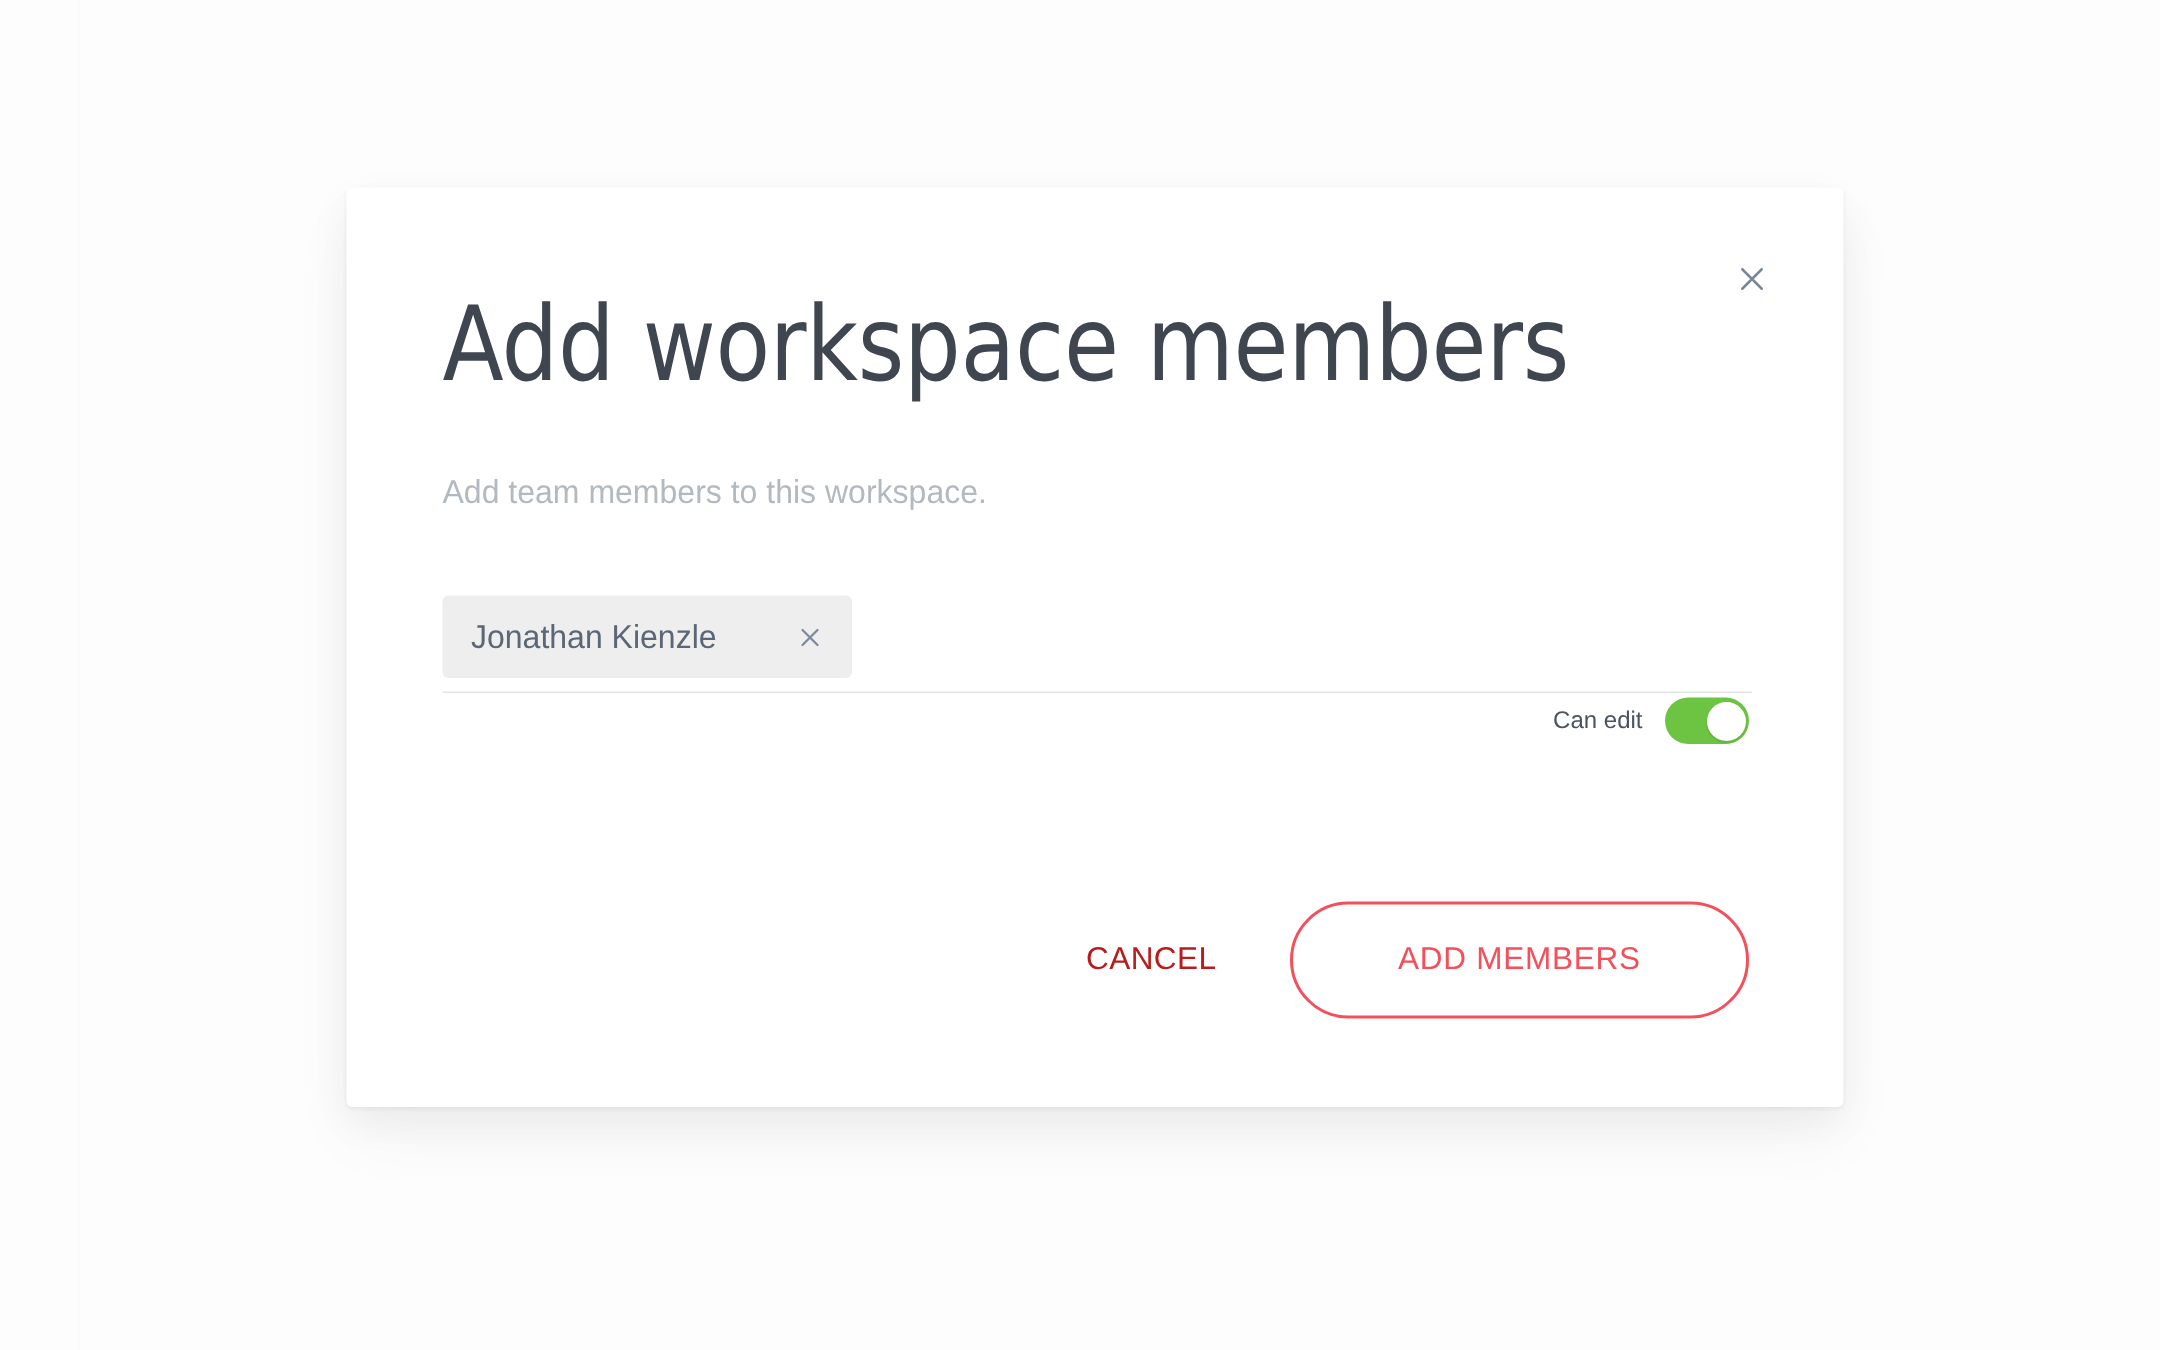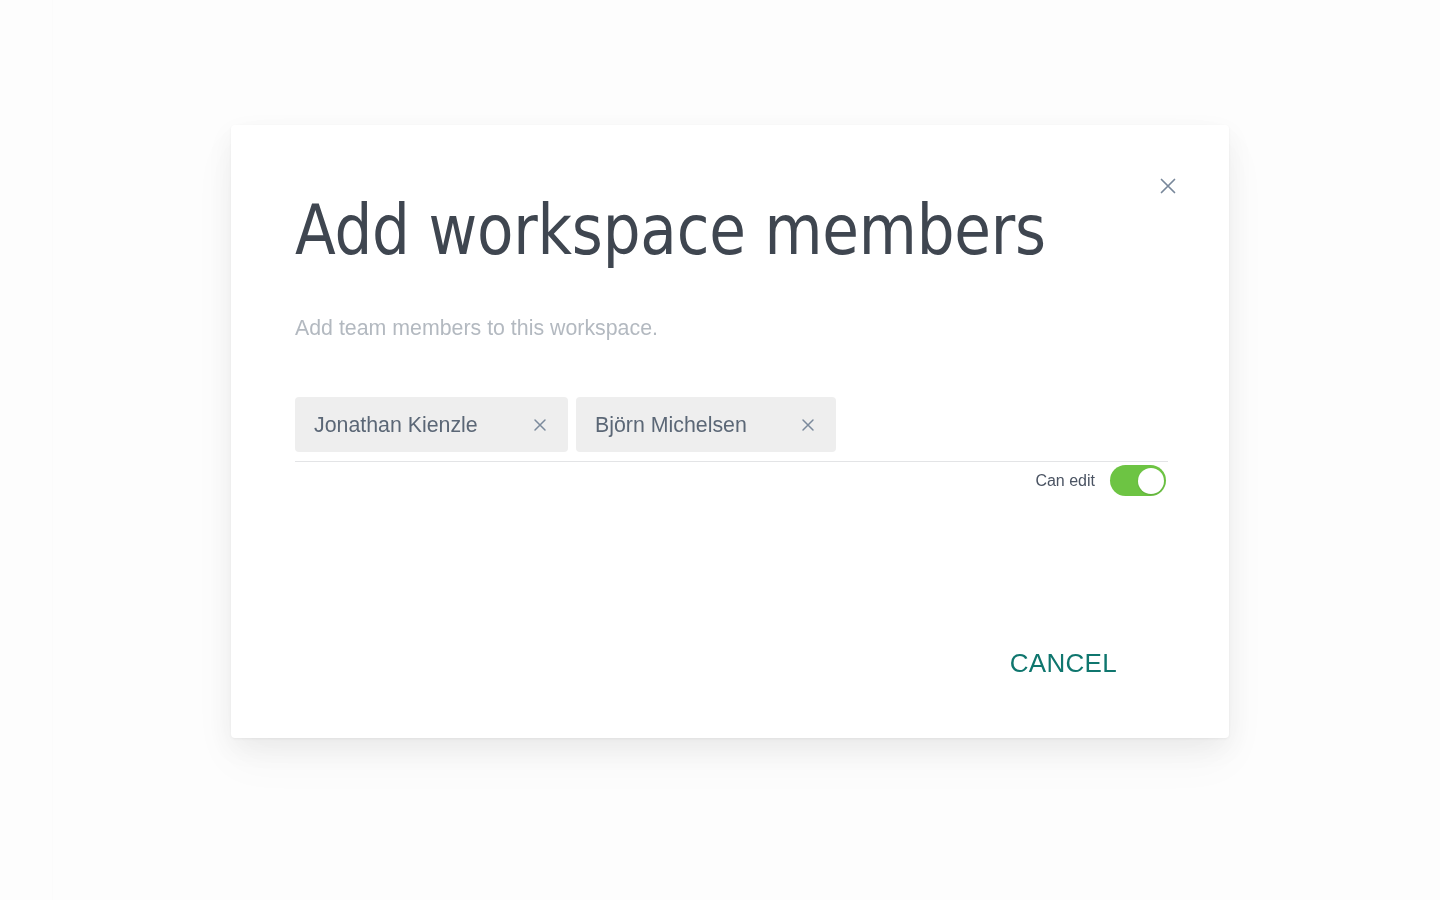--- a/index.html
+++ b/index.html
@@ -174,23 +174,23 @@
     bottom: 59px;
     display: flex;
     align-items: center;
   }
   .cancel-button {
     background: none;
     border: none;
     padding: 0 24px;
     margin-right: 25px;
     font-family: "Liberation Sans", sans-serif;
-    font-size: 26px;
+    font-size: 21px;
     letter-spacing: 0.3px;
-    color: #0f766e;
+    color: #b91c1c;
     cursor: pointer;
     white-space: nowrap;
   }
   .primary-button {
     background: #ffffff;
     border: 2px solid #f4505b;
     border-radius: 40px;
     color: #f4505b;
     font-family: "Liberation Sans", sans-serif;
     font-size: 21px;
@@ -228,39 +228,30 @@
         <span class="chip-label">Jonathan Kienzle</span>
         <button class="chip-remove" aria-label="Remove">
           <span>
             <svg width="16" height="16" viewBox="0 0 16 16" aria-hidden="true">
               <path d="M3 3 L13 13 M13 3 L3 13" stroke="#7b8a9c" stroke-width="1.5" stroke-linecap="round" fill="none"></path>
             </svg>
           </span>
         </button>
       </span>
 
-      <span class="chip">
-        <span class="chip-label">Björn Michelsen</span>
-        <button class="chip-remove" aria-label="Remove">
-          <span>
-            <svg width="16" height="16" viewBox="0 0 16 16" aria-hidden="true">
-              <path d="M3 3 L13 13 M13 3 L3 13" stroke="#7b8a9c" stroke-width="1.5" stroke-linecap="round" fill="none"></path>
-            </svg>
-          </span>
-        </button>
-      </span>
 
 
     </div>
   </div>
 
   <div class="permission-row">
     <span class="permission-label">Can edit</span>
     <button class="toggle" role="switch" aria-checked="true">
       <span class="knob"></span>
     </button>
   </div>
 
   <div class="actions">
     <button class="cancel-button">CANCEL</button>
+    <button class="primary-button">ADD MEMBERS</button>
   </div>
 
 </div>
 
 </body></html>

